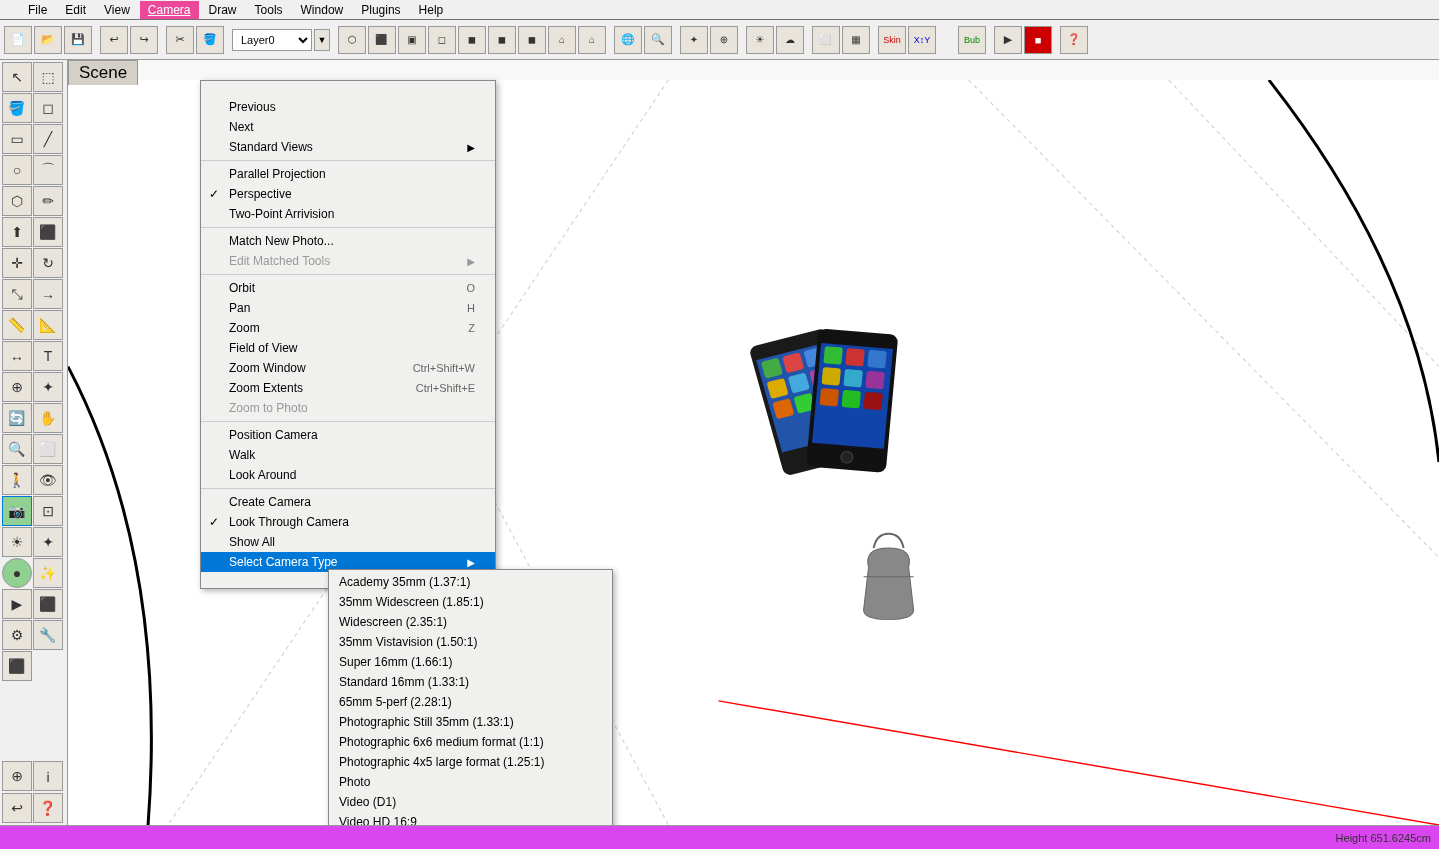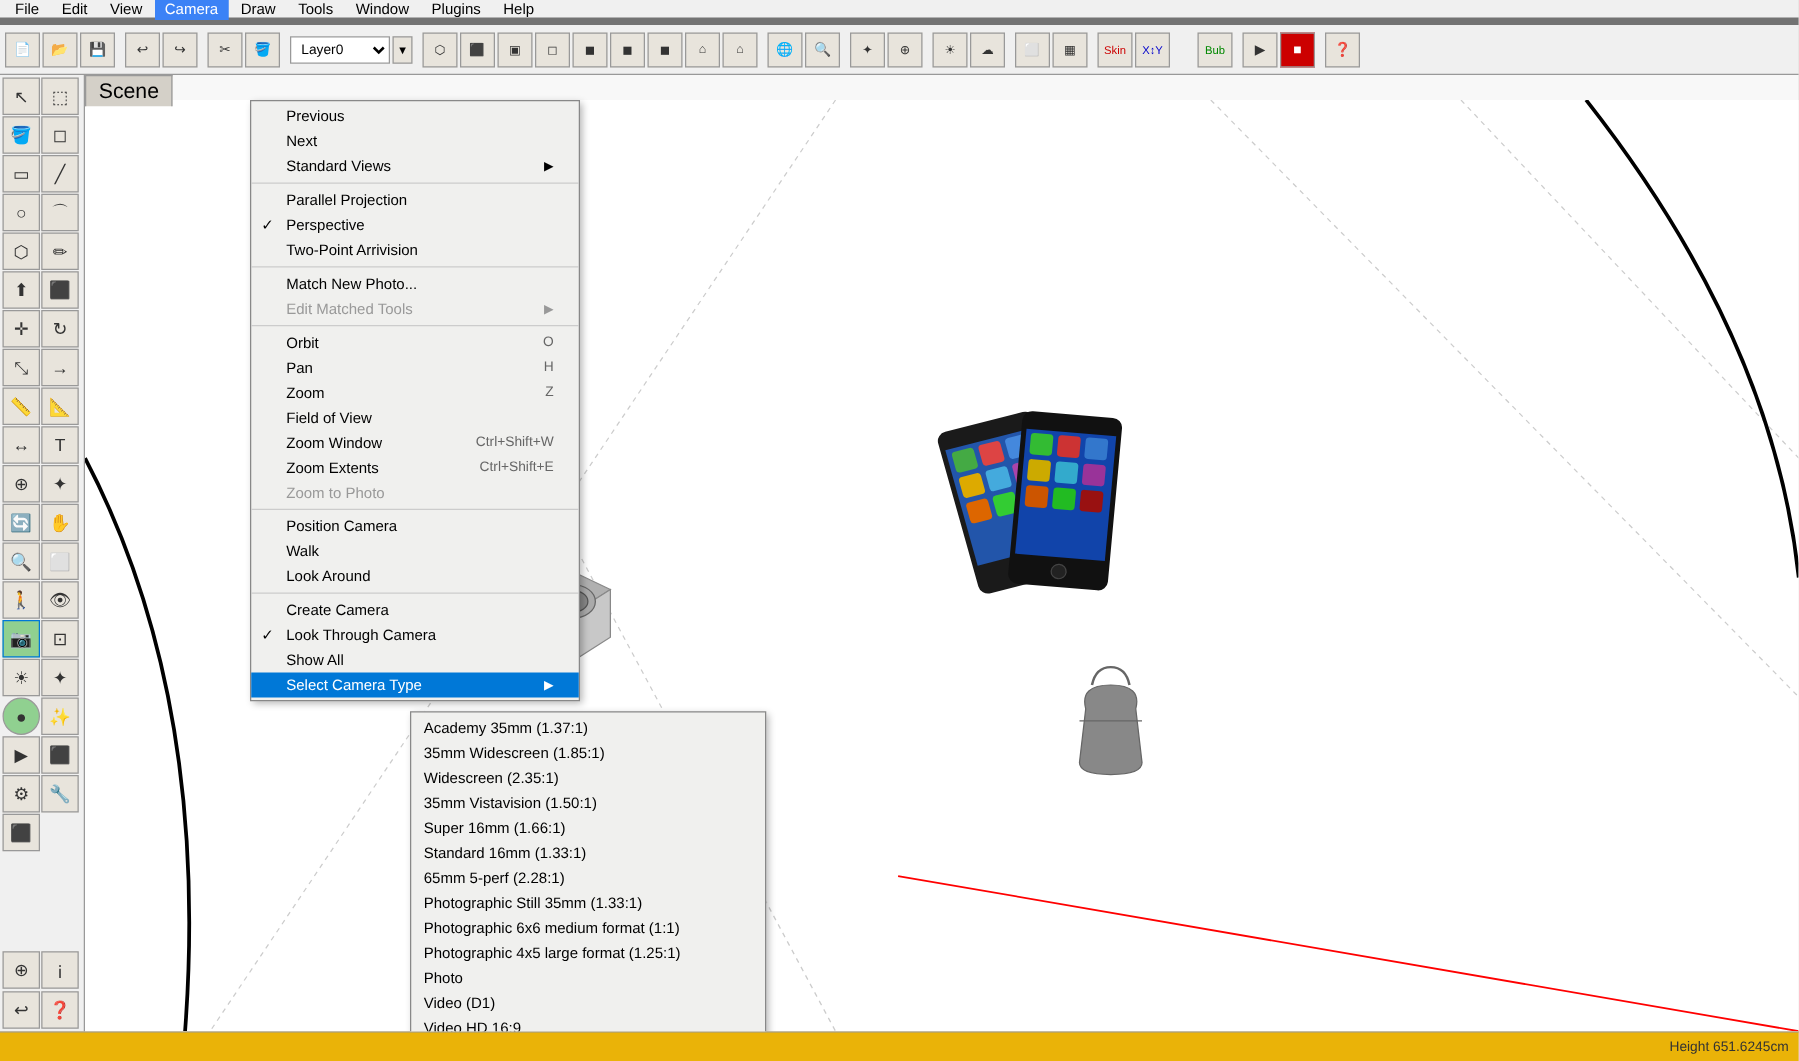--- a/index.html
+++ b/index.html
@@ -4,31 +4,31 @@
   <style>
     * { margin: 0; padding: 0; box-sizing: border-box; }
     body { width: 1439px; height: 849px; overflow: hidden; font-family: 'Segoe UI', Tahoma, Arial, sans-serif; font-size: 12px; background: #d4d0c8; }
 
     
     #menubar {
       display: flex;
       align-items: center;
       background: #f0f0f0;
       height: 20px;
-      border-bottom: 6px solid #737373;
-      padding: 0 4px;
+      border-bottom: 1px solid #737373;
+      padding: 0 20px;
       gap: 2px;
     }
     .menu-item {
       padding: 2px 8px;
       cursor: pointer;
       font-size: 12px;
       color: #000;
     }
-    .menu-item.active { background: #3b82f6; color: #fff; }
+    .menu-item.active { background: #ec4899; color: #fff; text-decoration: underline; }
 
     
     #toolbar {
       display: flex;
       align-items: center;
       background: #f0f0f0;
       height: 40px;
       border-bottom: 1px solid #999;
       padding: 2px 4px;
       gap: 2px;
@@ -119,26 +119,26 @@
     
     .canvas-bg svg {
       width: 100%; height: 100%;
     }
 
     
     #camera-menu {
       position: absolute;
       top: 20px;
       left: 132px;
-      width: 264px;
+      width: 296px;
       background: #f0f0ee;
       border: 1px solid #888;
       box-shadow: 2px 2px 6px rgba(0,0,0,0.3);
       z-index: 100;
-      padding: 2px 0;
+      padding: 16px 0;
     }
     .menu-entry {
       display: flex;
       align-items: center;
       padding: 3px 20px 3px 28px;
       cursor: pointer;
       font-size: 12px;
       color: #000;
       position: relative;
       white-space: nowrap;
@@ -184,21 +184,21 @@
       padding: 3px 20px 3px 10px;
       cursor: pointer;
       font-size: 12px;
       color: #000;
       white-space: nowrap;
     }
 
     
     #statusbar {
       height: 24px;
-      background: #eab308;
+      background: #d946ef;
       border-top: 1px solid #999;
       display: flex;
       align-items: center;
       padding: 0 8px;
       font-size: 11px;
       color: #333;
       justify-content: flex-end;
     }
   </style>
 </head>

